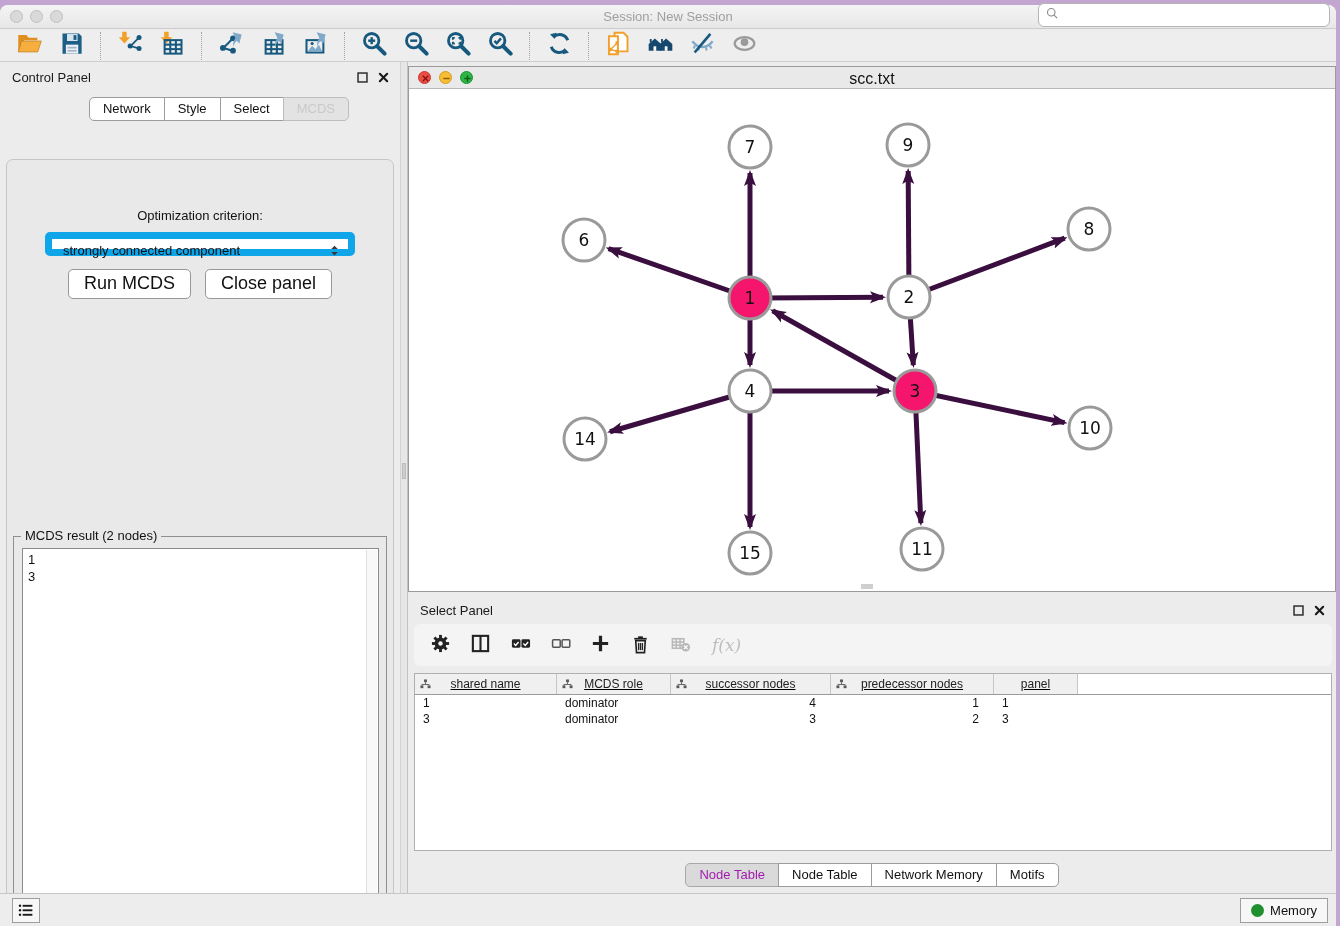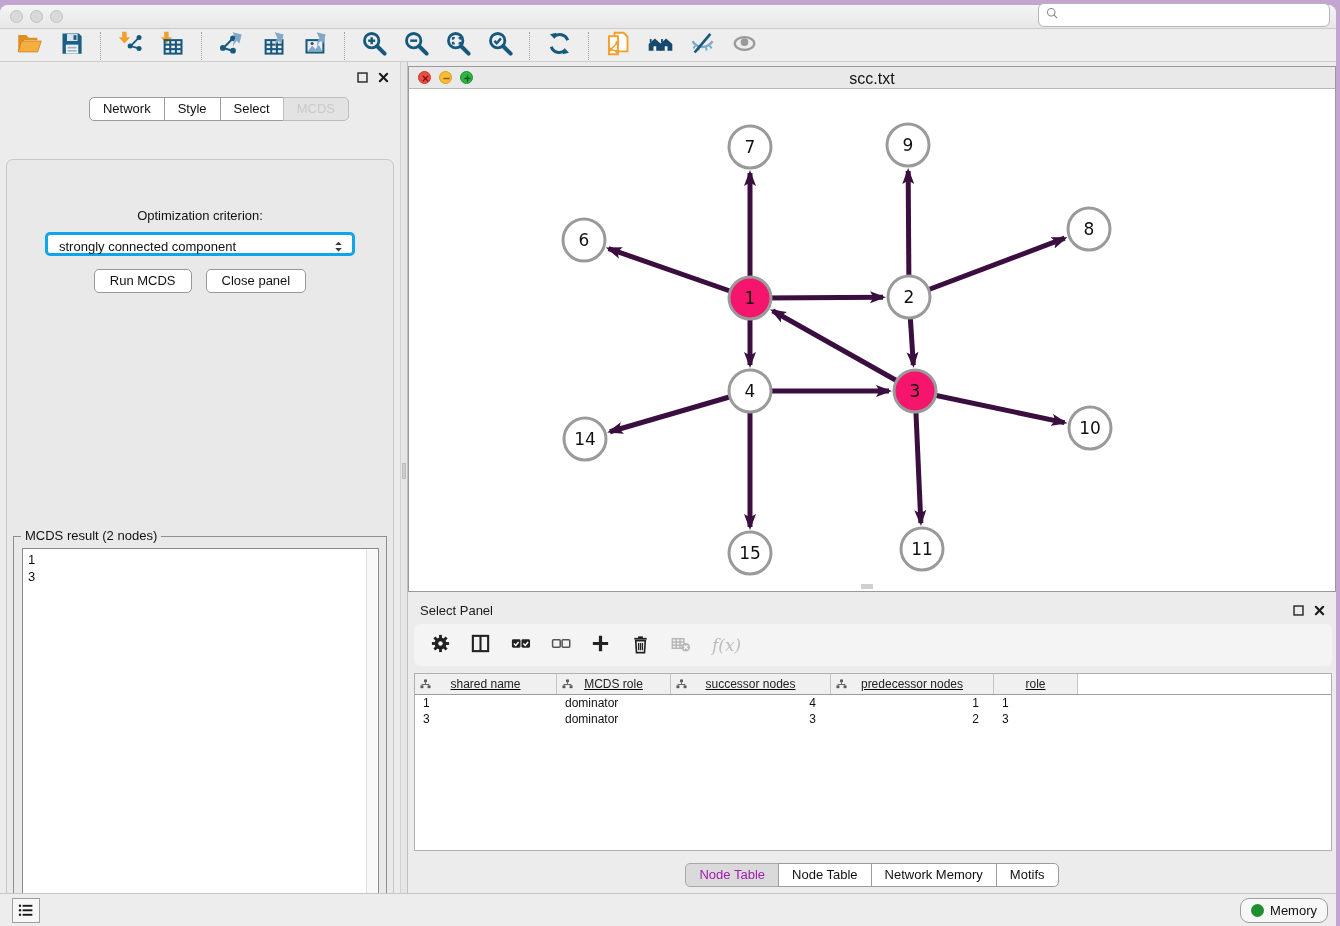--- a/index.html
+++ b/index.html
@@ -33,24 +33,24 @@
   .win-btns svg { width:13px; height:13px; }
   .cp-tabs { position:relative; z-index:2; display:flex; justify-content:center; margin-top:7px;padding-left:38px; }
   .seg { font-size:13px; padding:3px 13px 4px; background:#ffffff; border:1px solid #9c9c9c; margin-left:-1px; color:#111; }
   .seg.first { border-radius:5px 0 0 5px; margin-left:0; }
   .seg.last { border-radius:0 5px 5px 0; }
   .seg.dim { background:#e3e3e3; color:#c9c9c9; border-color:#bdbdbd; }
   .cp-body { position:absolute; left:6px; top:119px; width:388px; height:759px;
     background:#e9e9e9; border:1px solid #c6c6c6; border-radius:7px; margin-top:-22px; padding-top:22px; }
   .opt-label { text-align:center; font-size:13px; color:#111; margin-top:26px; }
   .select { position:relative; margin:9px auto 0; width:310px; height:24px; background:#fff;
-    border:3px solid #0ea5e9; border-radius:5px; font-size:13px; color:#111; padding:4px 24px 0 11px; }
+    border:7px solid #0ea5e9; border-radius:5px; font-size:13px; color:#111; padding:4px 24px 0 11px; }
   .select .stepper { position:absolute; right:6px; top:4px; }
   .btn-row { display:flex; justify-content:center; gap:14px; margin-top:13px; }
-  .pbtn { font-size:13px; color:#111; background:#fff; border:1px solid #989898; border-radius:5px;
+  .pbtn { font-size:18px; color:#111; background:#fff; border:1px solid #989898; border-radius:5px;
     padding:3px 15px 4px; font-family:inherit; }
   .fieldset { position:absolute; left:6px; top:376px; width:374px; height:382px; border:1px solid #8f8f8f; }
   .fieldset-legend { position:absolute; top:-9px; left:7px; background:#e9e9e9; padding:0 4px; font-size:13px; color:#111; }
   .result-area { position:absolute; left:8px; top:11px; right:7px; bottom:6px; background:#fff;
     border:1px solid #8a8a8a; font-size:13px; color:#111; padding:2px 5px; line-height:17px; }
   .result-scroll { position:absolute; top:1px; right:1px; bottom:1px; width:11px; background:#f8f8f8; border-left:1px solid #e0e0e0; }
 
   
   #splitter { position:absolute; left:400px; top:62px; width:8px; height:831px; background:#e6e6e6;
     border-left:1px solid #d2d2d2; border-right:1px solid #c2c2c2; }
@@ -82,33 +82,34 @@
   .td { padding:1px 8px 0; white-space:nowrap; overflow:hidden; }
   .td.right { text-align:right; padding-right:15px; }
   .tp-tabs { position:absolute; left:0; top:268px; width:100%; display:flex; justify-content:center; }
 
   
   #status-bar { position:absolute; left:0; top:893px; width:1336px; height:33px; background:#ededed; border-top:1px solid #c6c6c6; }
   #list-btn { position:absolute; left:12px; top:4px; width:28px; height:25px; background:#f7f7f7;
     border:1px solid #9e9e9e; display:flex; align-items:center; justify-content:center; }
   #list-btn svg { width:18px; height:18px; }
   #memory-btn { position:absolute; right:8px; top:4px; height:25px; background:#f7f7f7; border:1px solid #9e9e9e;
-    border-radius:9px; display:flex; align-items:center; gap:6px; padding:0 10px; font-size:13px; color:#111; }
+    border-radius:0; display:flex; align-items:center; gap:6px; padding:0 10px; font-size:13px; color:#111; }
   .mem-dot { width:13px; height:13px; border-radius:50%; background:#1f8f2f; }
 </style>
 </head>
 <body>
 
 <div id="desktop">
   <div id="chrome"></div>
 
   <div id="titlebar">
     <span class="tl-gray" style="left:10px"></span>
     <span class="tl-gray" style="left:30px"></span>
     <span class="tl-gray" style="left:50px"></span>
+    <div id="apptitle">Session: New Session</div>
   </div>
 
   <div id="main-toolbar">
       <div class="tbtn">
         <span><svg viewBox="0 0 24 24" xmlns="http://www.w3.org/2000/svg">
             <path d="M2 19.5V4.5h7.2l2 2.3H19v2.4H7.3L4.2 19.5z" fill="#e08f1f"></path>
             <path d="M5 9.8h17.5l-3.2 9.7H2z" fill="#f6ae3f" stroke="#c07a16" stroke-width="0.6"></path>
           </svg></span>
       </div>
       <div class="tbtn">
@@ -274,20 +275,21 @@
   <div id="searchbox">
     <span id="search-icon-slot"><svg width="15" height="15" viewBox="0 0 24 24">
           <circle cx="10" cy="10" r="6" fill="none" stroke="#8a8a8a" stroke-width="1.8"></circle>
           <line x1="14.5" y1="14.5" x2="19" y2="19" stroke="#8a8a8a" stroke-width="1.8" stroke-linecap="round"></line>
         </svg></span>
     <input value="" placeholder="" style="">
   </div>
 
   <div id="control-panel">
     <div class="panel-titlebar">
+      <div class="panel-title">Control Panel</div>
       <div class="win-btns">
         <span class="float-slot"><svg width="13" height="13" viewBox="0 0 16 16">
               <rect x="2.5" y="2.5" width="11" height="11" fill="none" stroke="#2a2a2a" stroke-width="1.8"></rect>
             </svg></span>
         <span class="close-slot"><svg width="13" height="13" viewBox="0 0 16 16">
               <g stroke="#1a1a1a" stroke-width="2.6" stroke-linecap="round">
                 <line x1="3.5" y1="3.5" x2="12.5" y2="12.5"></line>
                 <line x1="12.5" y1="3.5" x2="3.5" y2="12.5"></line>
               </g>
             </svg></span>
@@ -543,21 +545,21 @@
                 <g fill="#5a5a5a">
                   <rect x="4.4" y="0.5" width="3.2" height="3"></rect>
                   <rect x="0.5" y="7" width="3.2" height="3"></rect>
                   <rect x="8.3" y="7" width="3.2" height="3"></rect>
                 </g>
                 <path d="M6 3.5V6M2.1 7V6h7.8v1" stroke="#5a5a5a" fill="none"></path>
               </svg></span>
             <span>predecessor nodes</span>
           </div>
           <div class="th" style="width: 84px;">
-            <span>role</span>
+            <span>panel</span>
           </div>
         </div>
       <div id="tbody">
           <div class="tr">
             <div class="td" style="width: 142px;">1</div>
             <div class="td" style="width: 114px;">dominator</div>
             <div class="td right" style="width: 160px;">4</div>
             <div class="td right" style="width: 163px;">1</div>
             <div class="td" style="width: 84px;">1</div>
           </div>

